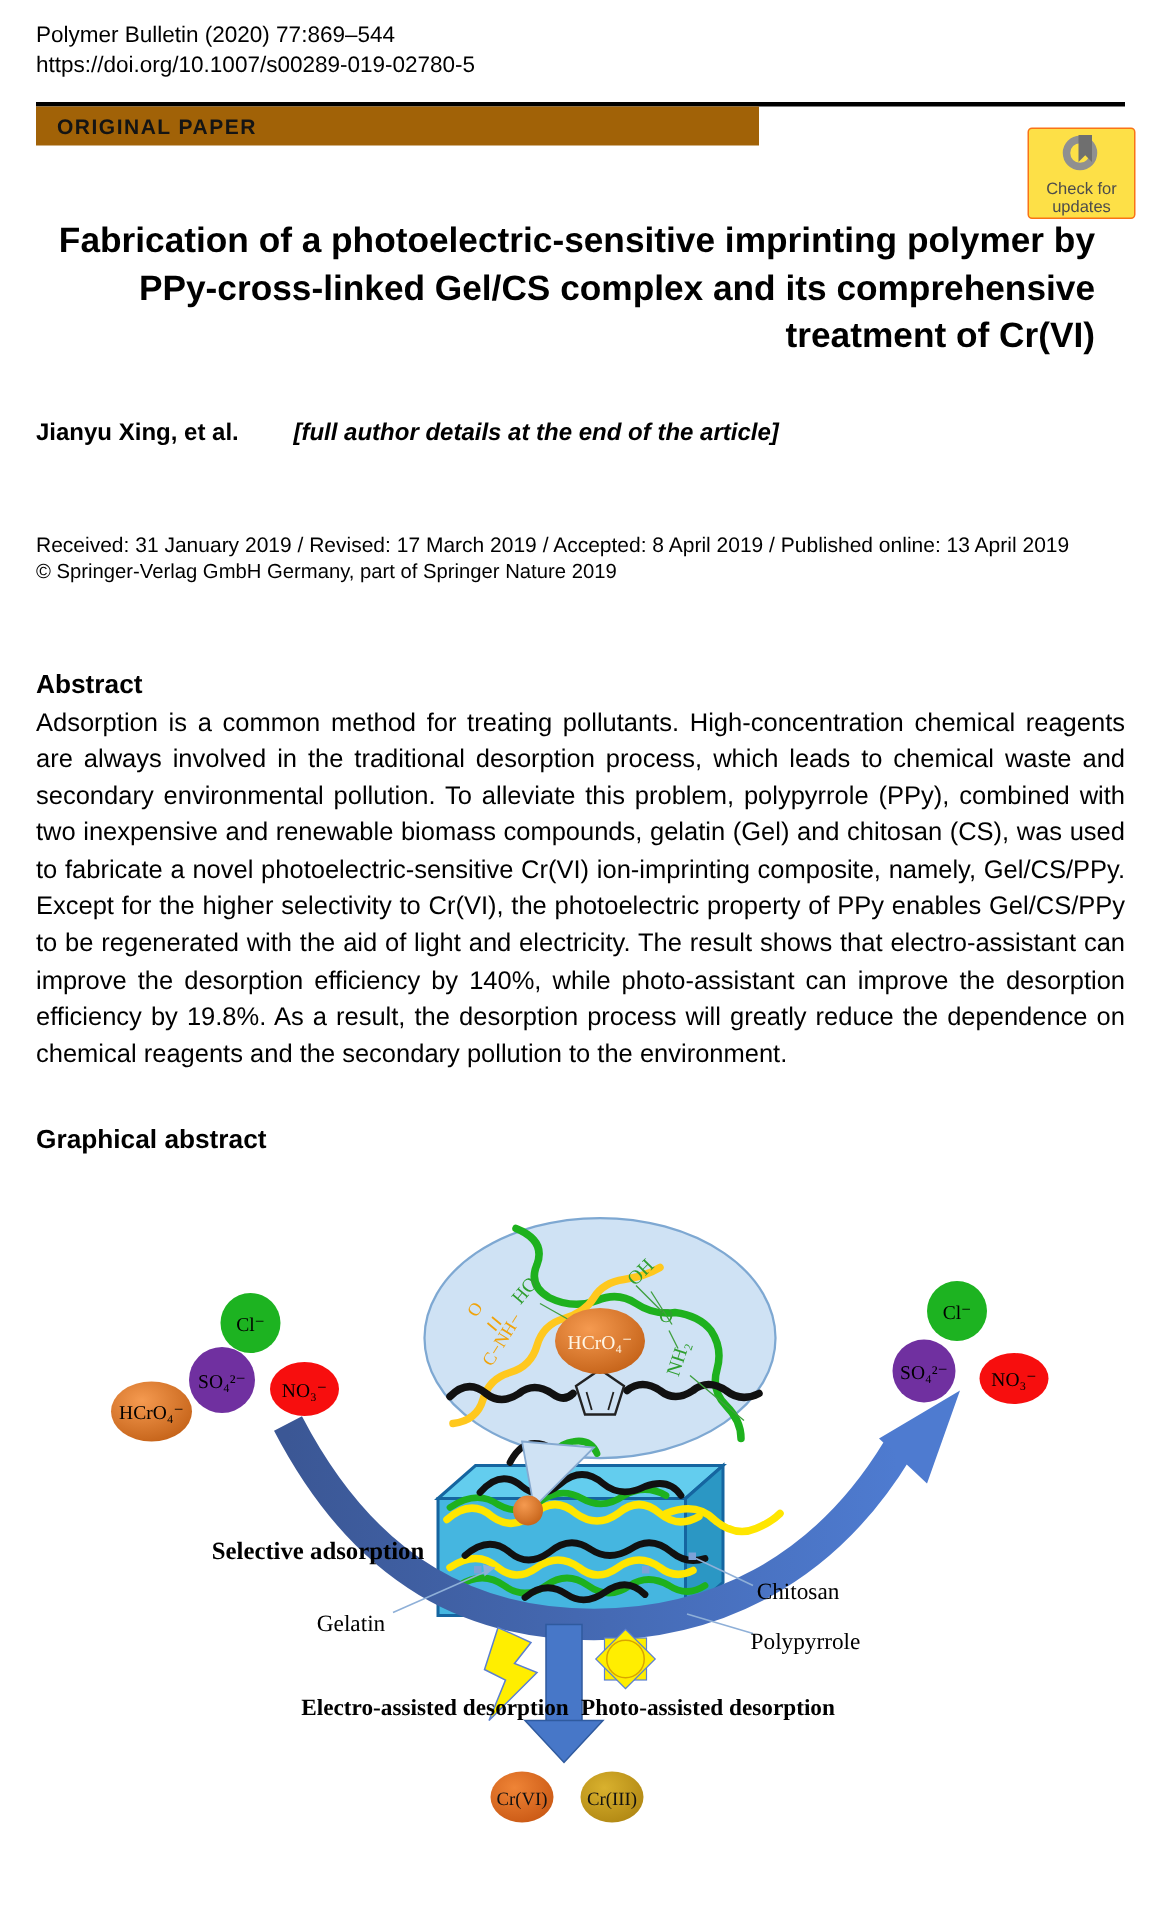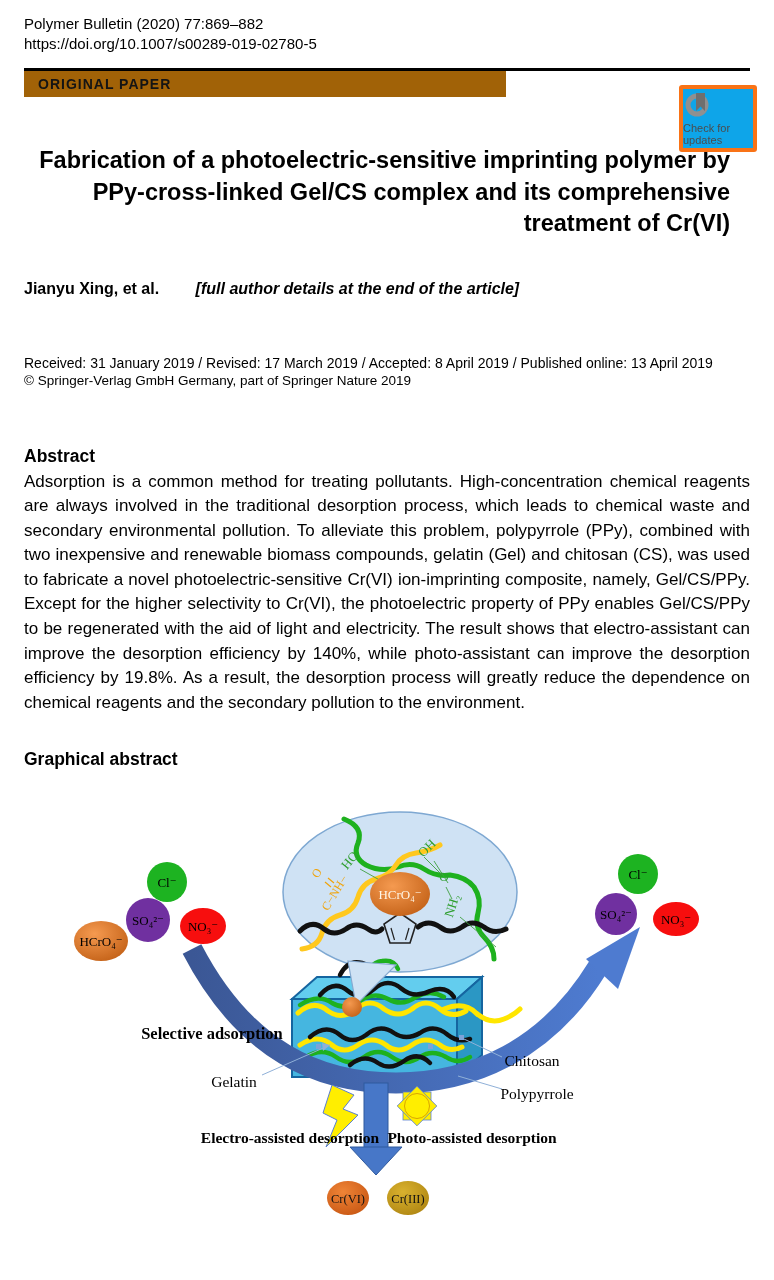--- a/index.html
+++ b/index.html
@@ -17,22 +17,22 @@
   .journal-line{font-size:15px;line-height:20px;}
   .doi-line{font-size:15px;line-height:20px;}
   .top-rule{height:3px;background:#000;margin-top:14px;}
   .banner{
     margin-top:0;width:482px;height:26px;background:#a16207;
     font-weight:bold;font-size:14px;letter-spacing:1px;
     line-height:26px;padding-left:14px;box-sizing:border-box;color:#141414;
   }
   .badge{
     position:absolute;top:85px;right:17px;width:70px;height:59px;
-    background:#0ea5e9;border:4px solid #f97316;border-radius:3px;
-    color:#4c4c4c;font-size:11px;line-height:12px;
+    background:#fde047;border:1px solid #f97316;border-radius:3px;
+    text-align:center;color:#4c4c4c;font-size:11px;line-height:12px;
   }
   .badge svg{margin-top:3px;}
   .title{
     margin-top:48px;width:706px;
     font-size:23.5px;font-weight:bold;line-height:31.5px;color:#000;text-align:right;
   }
   .authors-line{margin-top:40px;font-size:16px;}
   .authors-line .names{font-weight:bold;}
   .authors-line .note{font-weight:bold;font-style:italic;margin-left:32px;}
   .history{margin-top:56px;font-size:14px;line-height:18px;}
@@ -45,21 +45,21 @@
   }
   .ga-head{margin-top:32px;font-size:17.5px;font-weight:bold;line-height:24px;}
   .figure-wrap{margin-top:28px;}
   .serif{font-family:"Liberation Serif","DejaVu Serif",serif;}
 </style>
 </head>
 <body>
 
 <div class="page">
 
-  <div class="journal-line">Polymer Bulletin (2020) 77:869–882</div>
+  <div class="journal-line">Polymer Bulletin (2020) 77:869–544</div>
   <div class="doi-line">https://doi.org/10.1007/s00289-019-02780-5</div>
 
   <div class="top-rule"></div>
   <div class="banner">ORIGINAL PAPER</div>
 
   <div class="badge">
     <svg width="30" height="28" viewBox="0 0 30 28">
       <circle cx="14" cy="13" r="9" fill="none" stroke="#909090" stroke-width="5"></circle>
       <path d="M13 1 h9 v18 l-4.5 -4.5 l-4.5 4.5 z" fill="#6f6f6f"></path>
     </svg>

